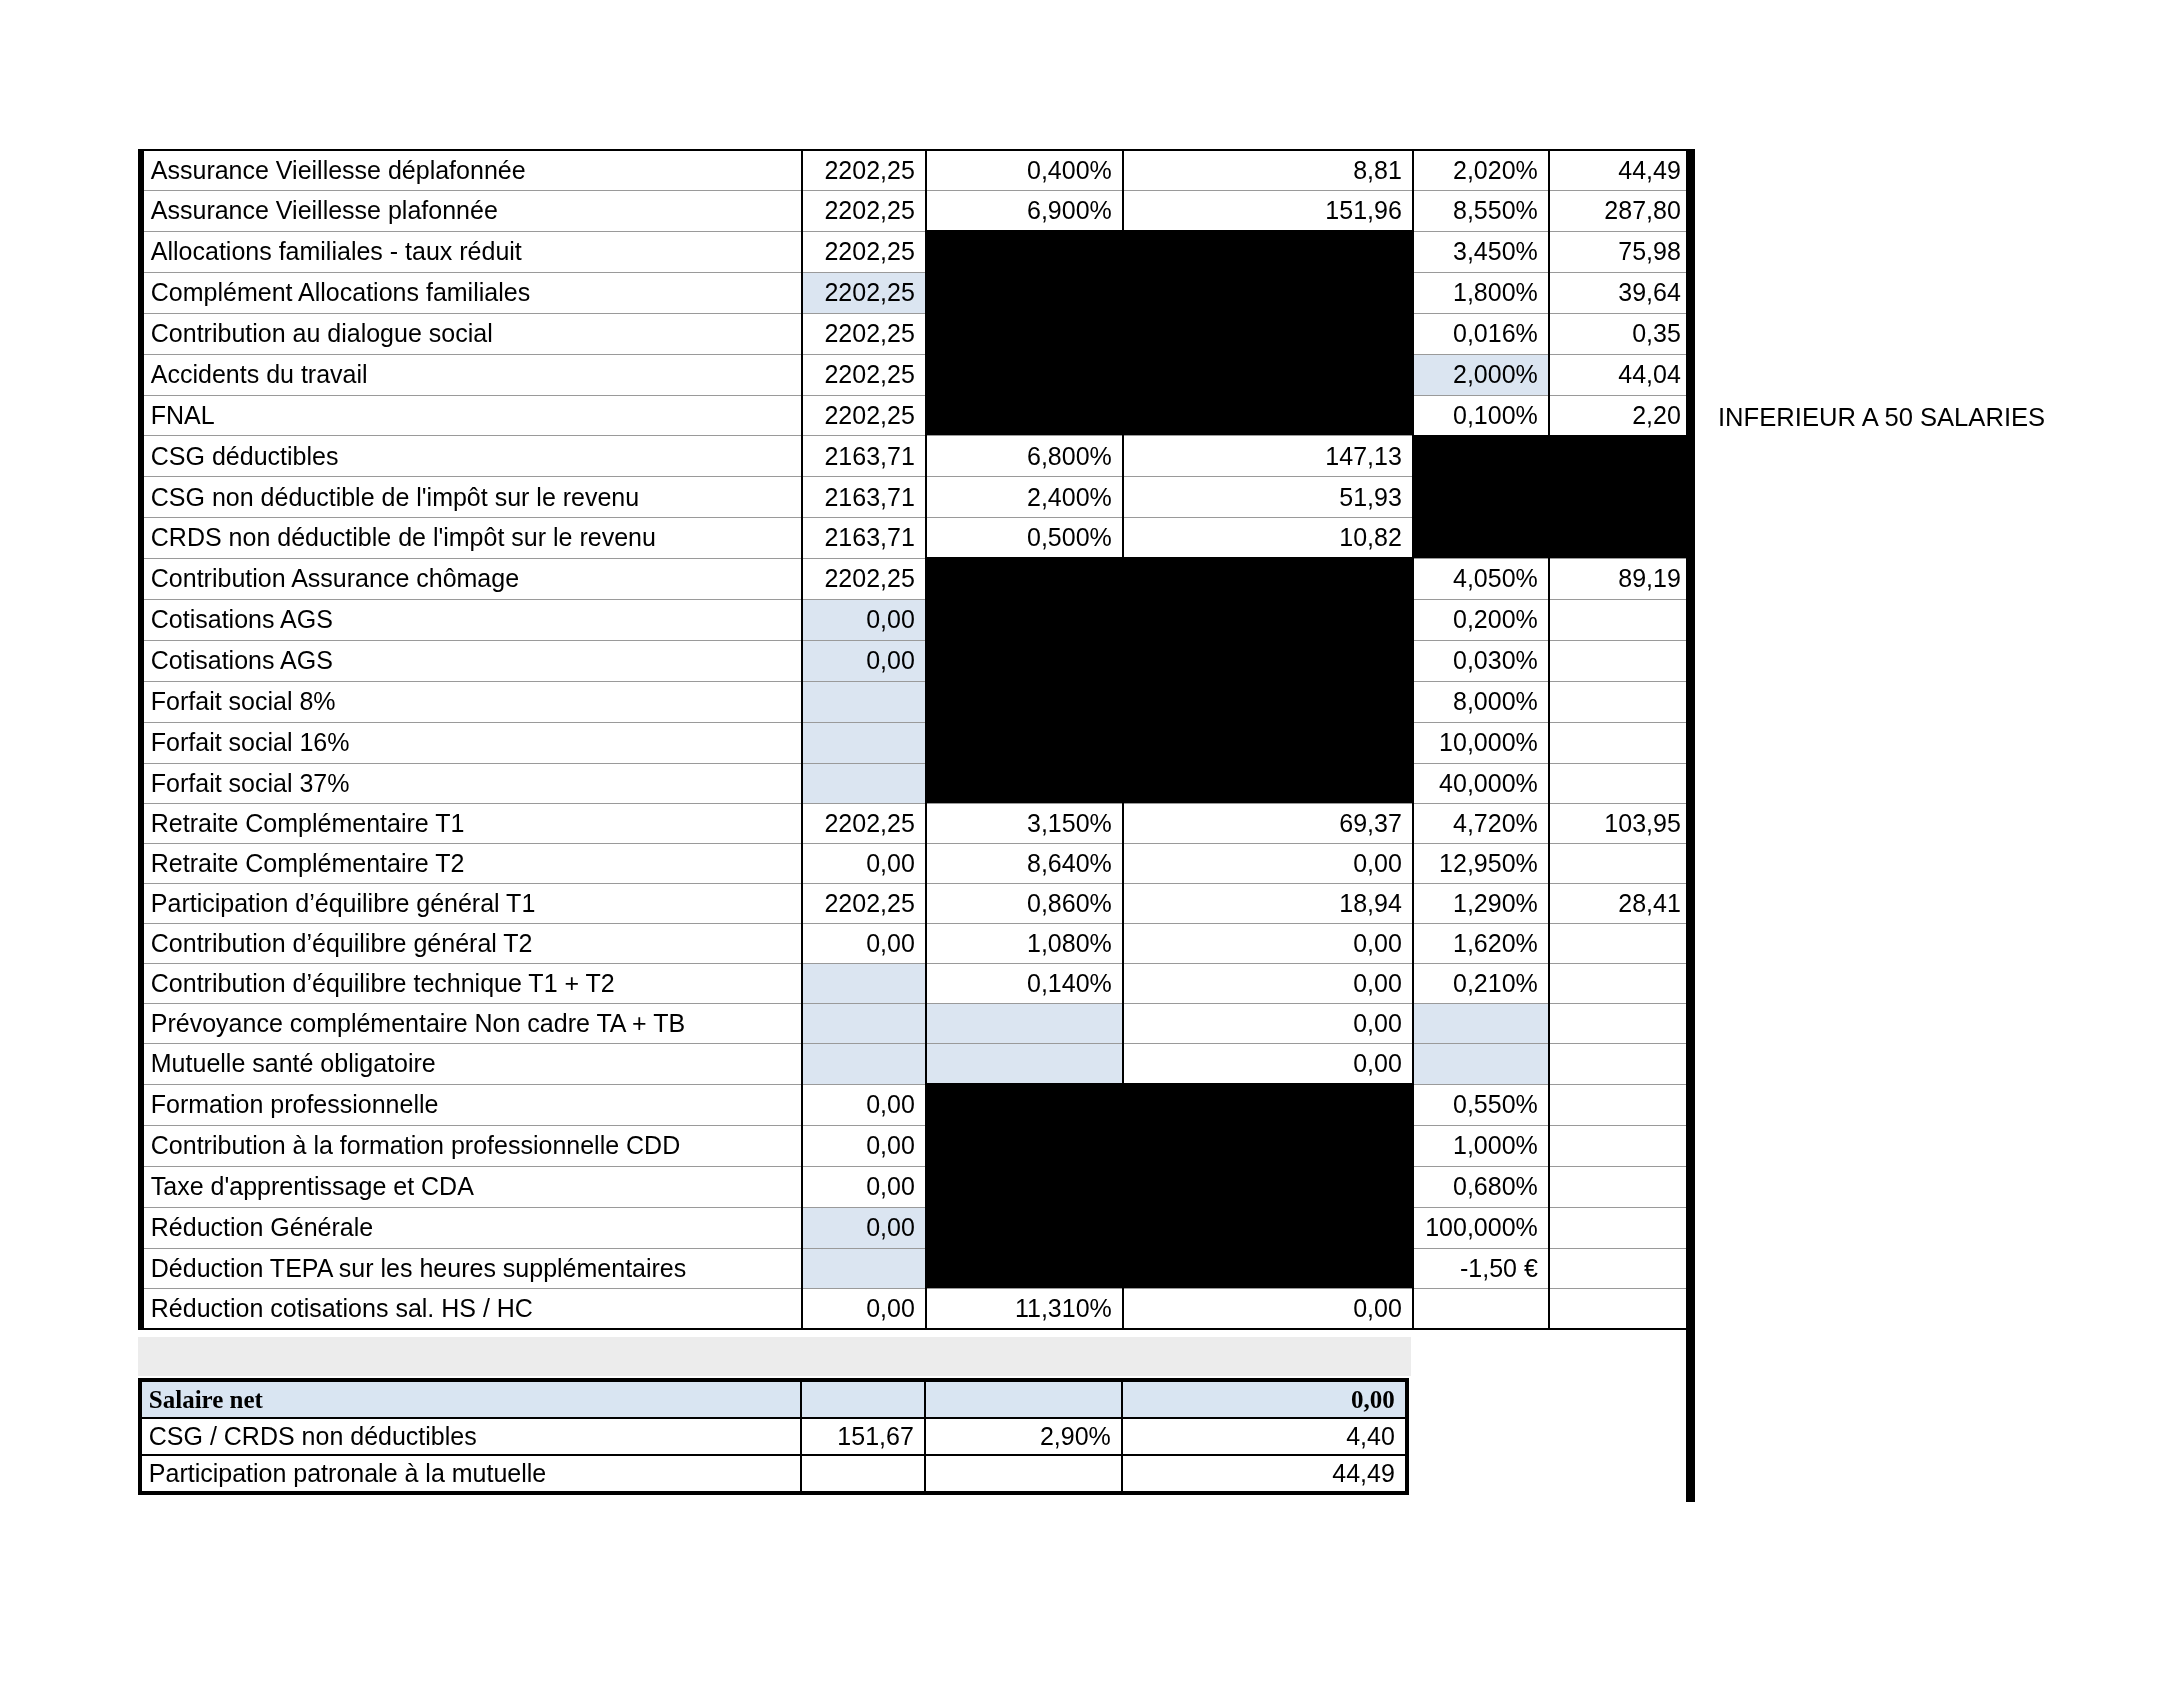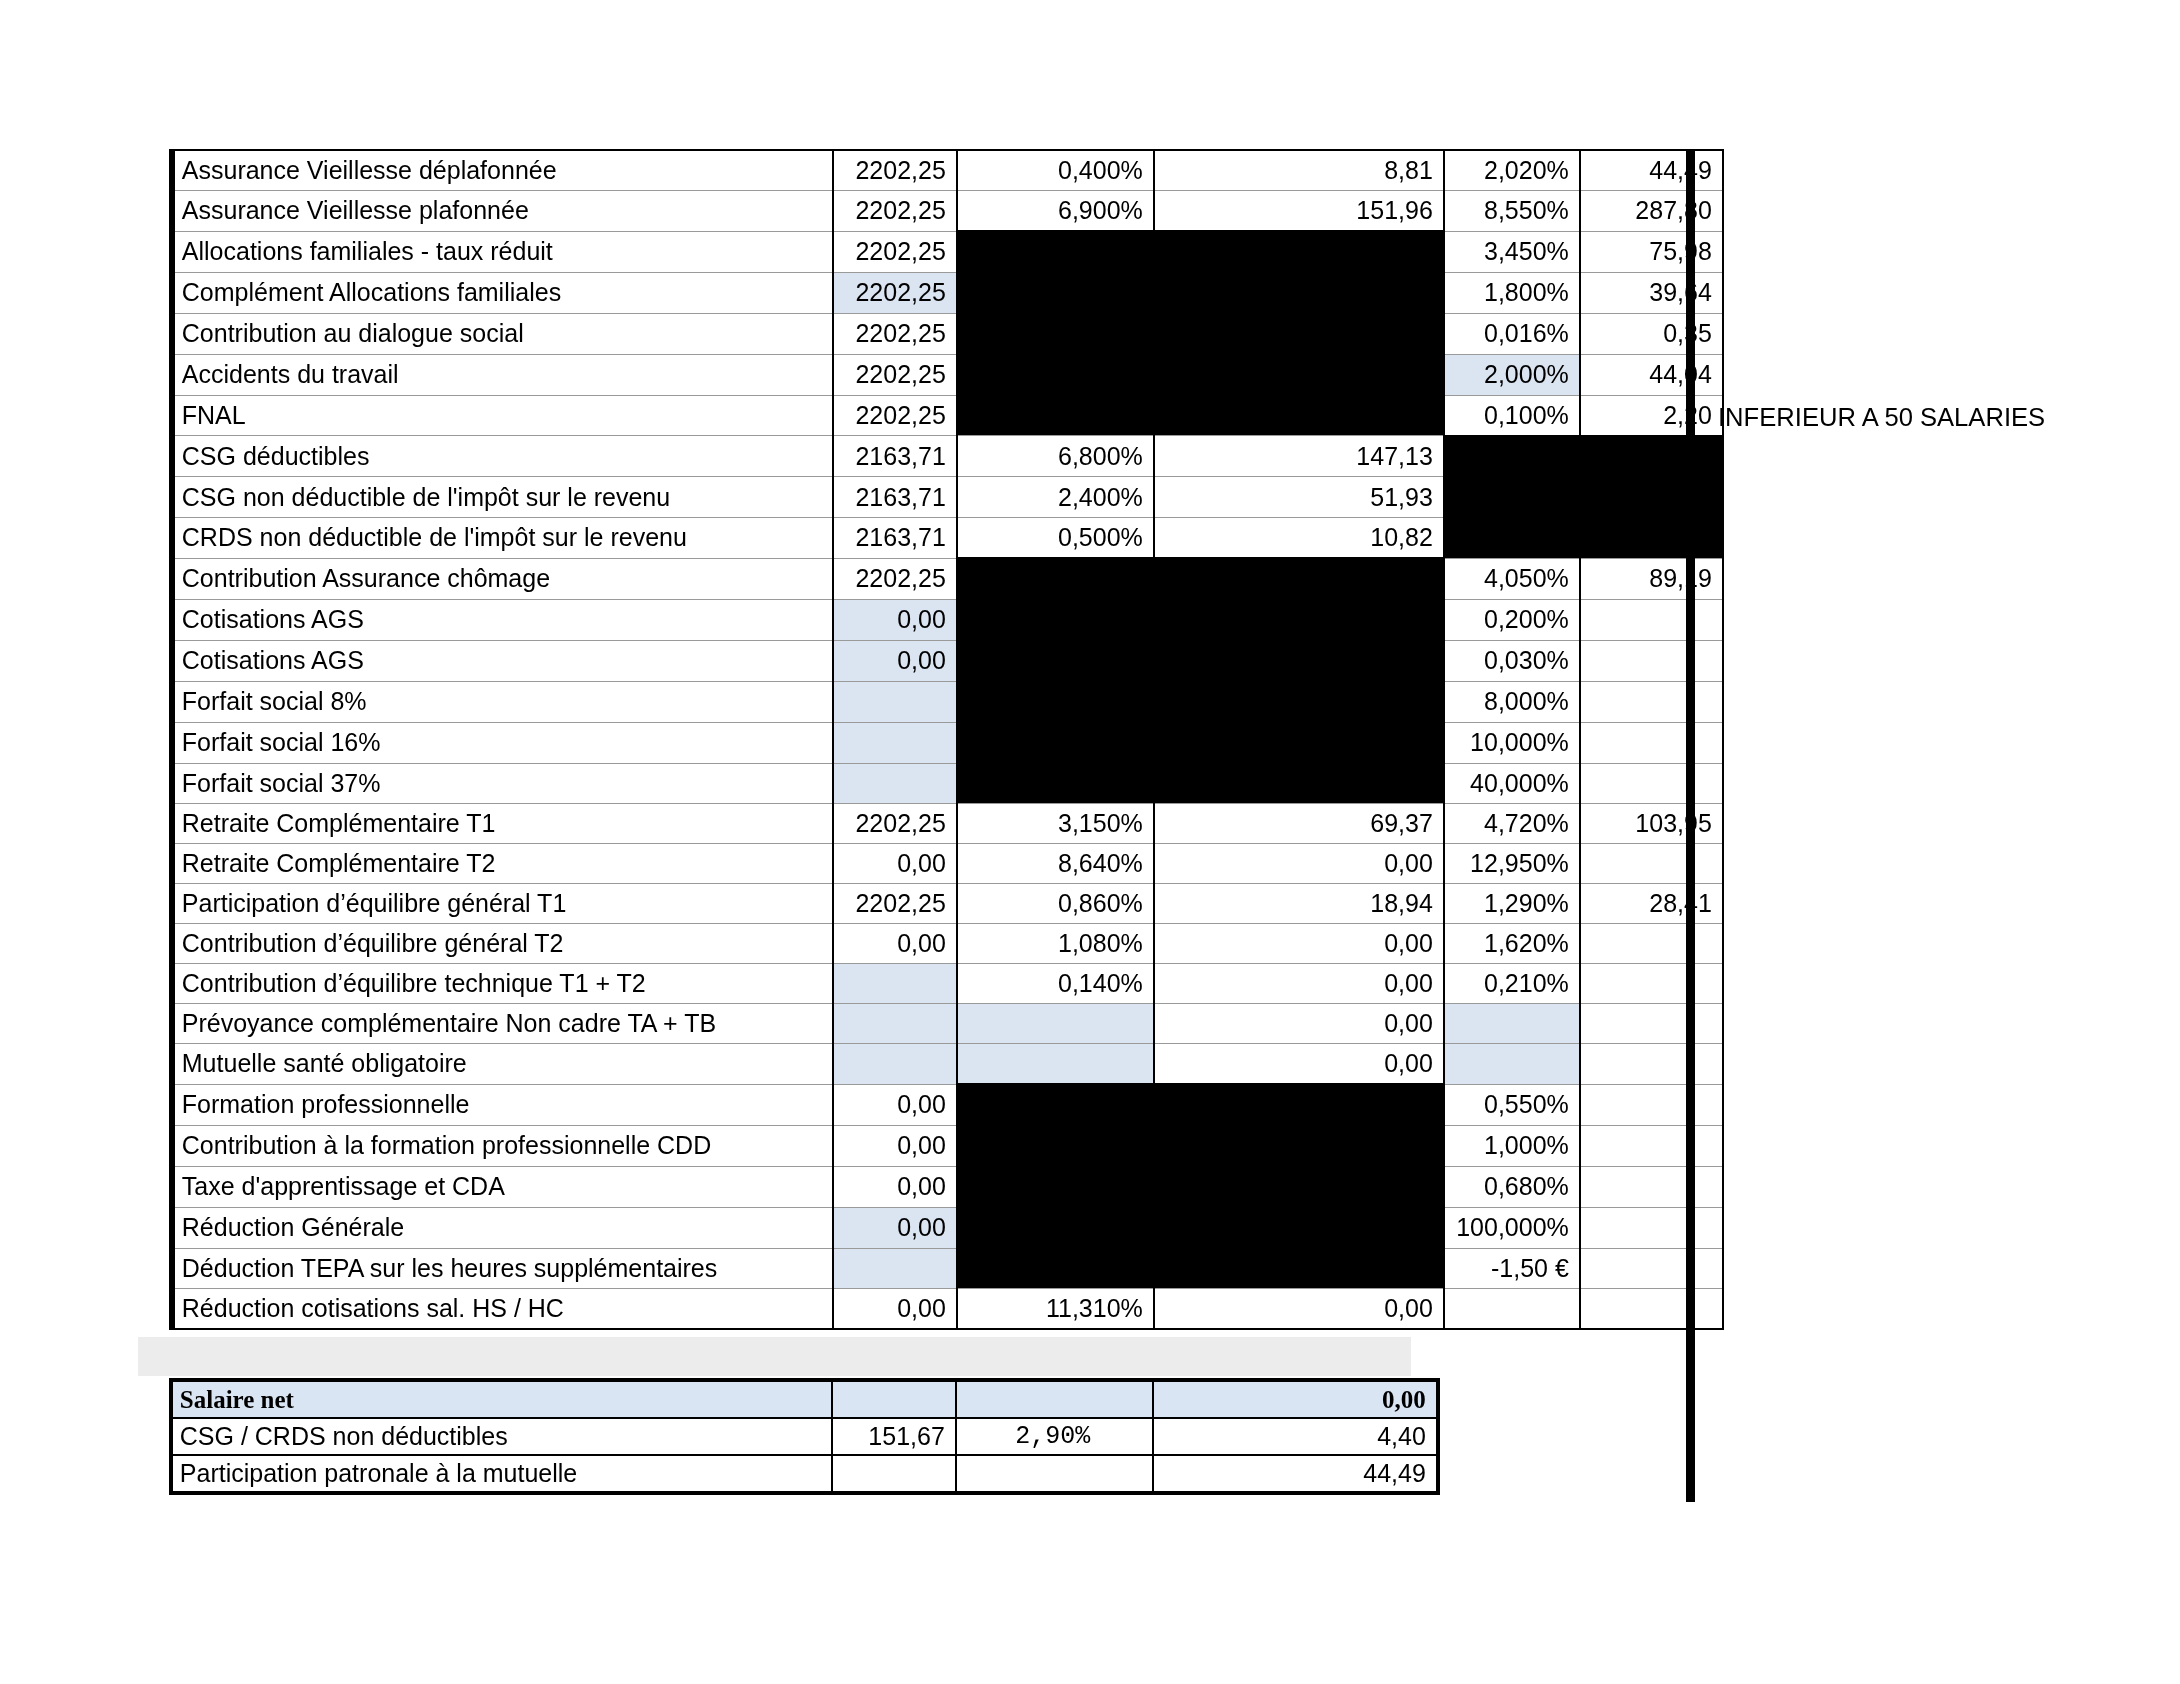--- a/index.html
+++ b/index.html
@@ -3,21 +3,21 @@
 <meta charset="utf-8">
 <style>
   html,body{margin:0;padding:0;background:#ffffff;}
   body{
     width:2181px;height:1685px;position:relative;overflow:hidden;
     font-family:"Liberation Sans",sans-serif;color:#000;
   }
   .sheet{position:absolute;left:0;top:0;width:2181px;height:1685px;background:#fff;}
 
   
-  table{border-collapse:collapse;table-layout:fixed;margin-left:31px;}
+  table{border-collapse:collapse;table-layout:fixed;}
   #main-table{
     position:absolute;left:138px;top:149px;width:1552px;
     border-left:6px solid #000;
     border-top:2.6px solid #000;
     border-bottom:2.6px solid #000;
   }
   #main-table td{
     height:39px;font-size:25px;vertical-align:middle;
     border-right:2.6px solid #000;
     border-bottom:1.7px solid var(--row-line-gray,#9a9a9a);
@@ -326,21 +326,21 @@
     <tbody id="summary-body">
         <tr class="rowblue rowbold">
           <td class="lbl">Salaire net</td>
           <td class="num"></td>
           <td class="num"></td>
           <td class="num">0,00</td>
         </tr>
         <tr>
           <td class="lbl">CSG / CRDS non déductibles</td>
           <td class="num">151,67</td>
-          <td class="num" style="text-align: center; font-family: Liberation Mono, monospace;">2,90%</td>
+          <td class="num" style="text-align: right;">2,90%</td>
           <td class="num">4,40</td>
         </tr>
         <tr>
           <td class="lbl">Participation patronale à la mutuelle</td>
           <td class="num"></td>
           <td class="num"></td>
           <td class="num">44,49</td>
         </tr>
       </tbody>
   </table>

